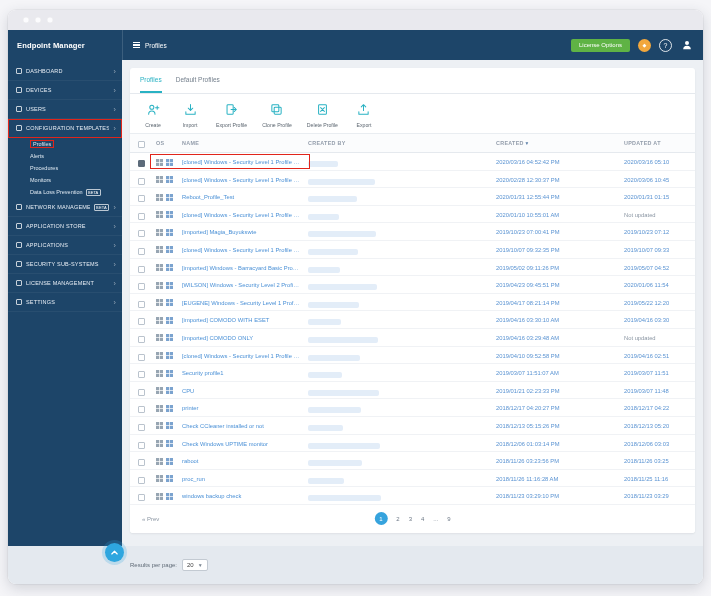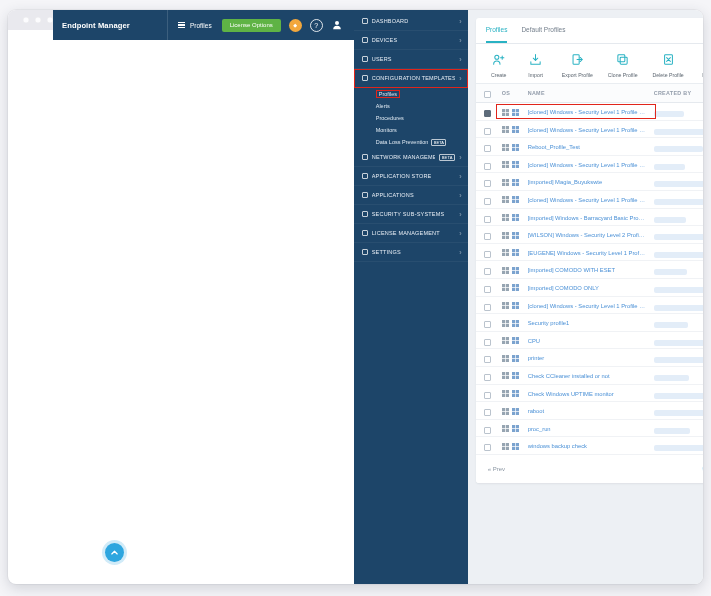--- a/index.html
+++ b/index.html
@@ -1,20 +1,20 @@
 <!DOCTYPE html>
 <html><head>
 <meta charset="utf-8">
 <style>
   * { margin:0; padding:0; box-sizing:border-box; }
   html,body { width:711px; height:596px; }
   body { font-family:"Liberation Sans","DejaVu Sans",sans-serif; background:#f5f5f8; position:relative; overflow:hidden; }
 
   .window { position:absolute; left:8px; top:10px; width:695px; height:574px; border-radius:8px; background:#fff;
-            box-shadow:0 4px 14px rgba(40,50,70,.18), 0 0 0 1px rgba(0,0,0,.04); overflow:hidden; display:flex; flex-direction:row; }
+            box-shadow:0 4px 14px rgba(40,50,70,.18), 0 0 0 1px rgba(0,0,0,.04); overflow:hidden; display:flex; flex-direction:column; }
   .chrome { height:20px; flex:none; background:#e9e9ee; display:flex; align-items:center; gap:6px; padding-left:15px; }
   .dot { width:6px; height:6px; border-radius:50%; background:#fcfcfe; box-shadow:inset 0 0 0 .5px rgba(0,0,0,.06); }
 
   .appbar { height:30px; flex:none; background:#1d4569; display:flex; align-items:center; }
   .logo { width:114px; flex:none; padding-left:9px; color:#fff; font-size:7.6px; font-weight:bold; letter-spacing:.1px; }
   .crumb { display:flex; align-items:center; gap:5px; height:100%; padding:0 10px; color:#fff; font-size:6.5px;
            border-left:1px solid rgba(255,255,255,.14); }
   .hamburger { display:inline-flex; flex-direction:column; gap:1.5px; cursor:pointer; }
   .hamburger i { display:block; width:7px; height:1.2px; background:#fff; }
   .appbar-right { margin-left:auto; display:flex; align-items:center; gap:8px; padding-right:10px; }

